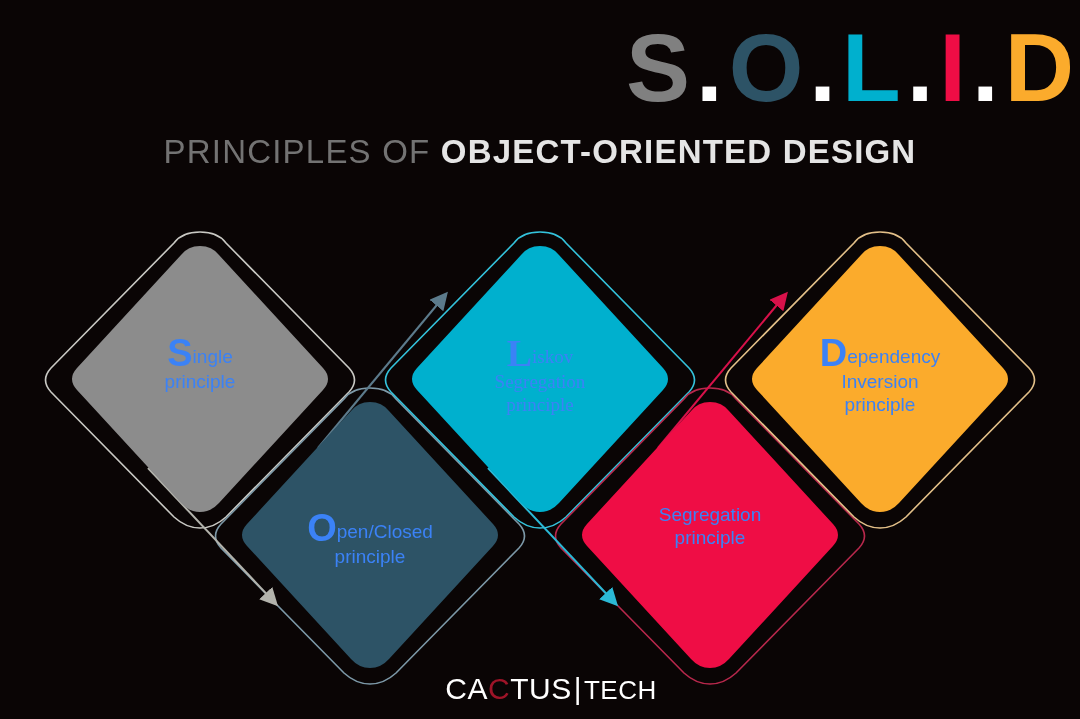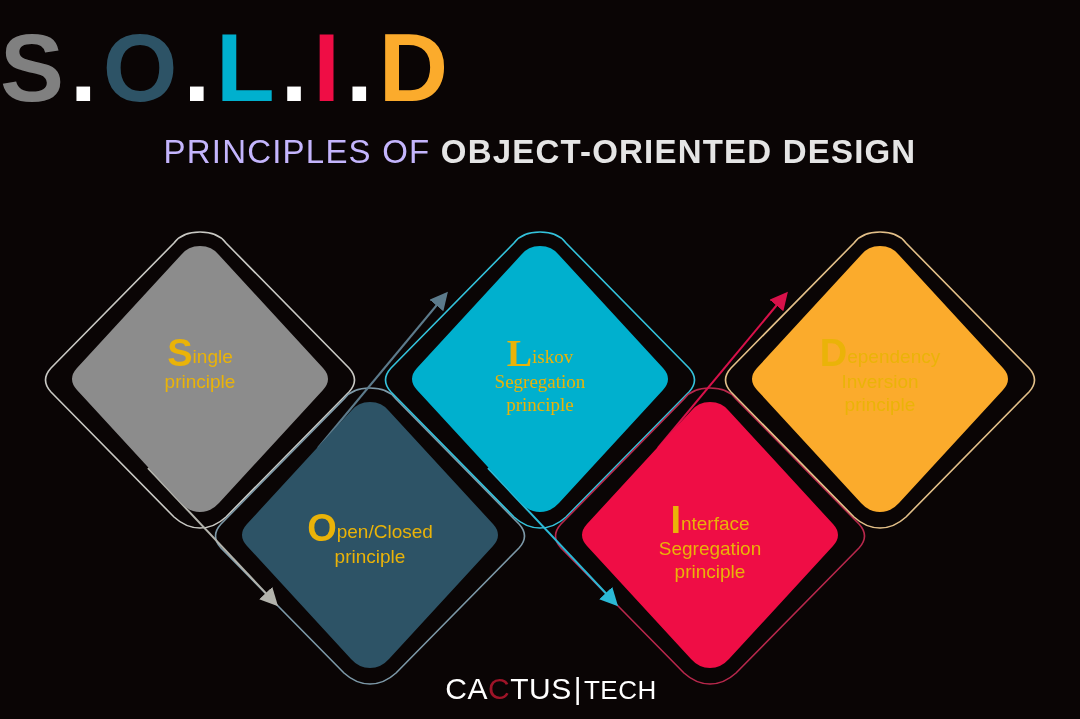--- a/index.html
+++ b/index.html
@@ -14,21 +14,21 @@
     background: #0a0505;
     overflow: hidden;
     font-family: "Liberation Sans", sans-serif;
   }
 
   
   #title-block {
     position: absolute;
     left: 0; top: 20px;
     width: 1080px;
-    text-align: left;
+    text-align: right;
   }
   #solid-title {
     font-family: "Liberation Sans", sans-serif;
     font-size: 96px;
     font-weight: bold;
     letter-spacing: 6px;
     line-height: 1.0;
     white-space: nowrap;
   }
   #solid-title .ltr { display: inline-block; }
@@ -41,33 +41,33 @@
   #subtitle {
     position: absolute;
     left: 0; top: 133px;
     width: 1080px;
     text-align: center;
     color: #f2f2f2;
     font-size: 33px;
     letter-spacing: 1.2px;
     white-space: nowrap;
   }
-  #subtitle .light { font-weight: 300; color: #c4b5fd; }
+  #subtitle .light { font-weight: 300; color: #737373; }
   #subtitle .bold  { font-weight: bold; color: #e5e5e5; }
 
   
   #diagram {
     position: absolute;
     left: 0; top: 0;
     width: 1080px; height: 719px;
   }
   .dia-label {
     position: absolute;
     text-align: center;
-    color: #eab308;
+    color: #3b82f6;
     line-height: 1.22;
     font-size: 19px;
     pointer-events: none;
     white-space: nowrap;
   }
   .dia-label .cap {
     font-size: 38px;
     font-weight: 600;
     line-height: 0.9;
     vertical-align: -3px;
@@ -156,21 +156,20 @@
     <span class="l2">principle</span>
   </div>
 
   <div class="dia-label" style="left:415px; top:336px; width:250px;font-family:Liberation Serif, serif;">
     <span class="l1"><span class="cap">L</span><span>iskov</span></span>
     <span class="l2">Segregation</span>
     <span class="l3">principle</span>
   </div>
 
   <div class="dia-label" style="left:585px; top:503px; width:250px;">
-    <span class="l1"><span class="cap">I</span><span>nterface</span></span>
     <span class="l2">Segregation</span>
     <span class="l3">principle</span>
   </div>
 
   <div class="dia-label" style="left:755px; top:336px; width:250px;">
     <span class="l1"><span class="cap">D</span><span>ependency</span></span>
     <span class="l2">Inversion</span>
     <span class="l3">principle</span>
   </div>
 

